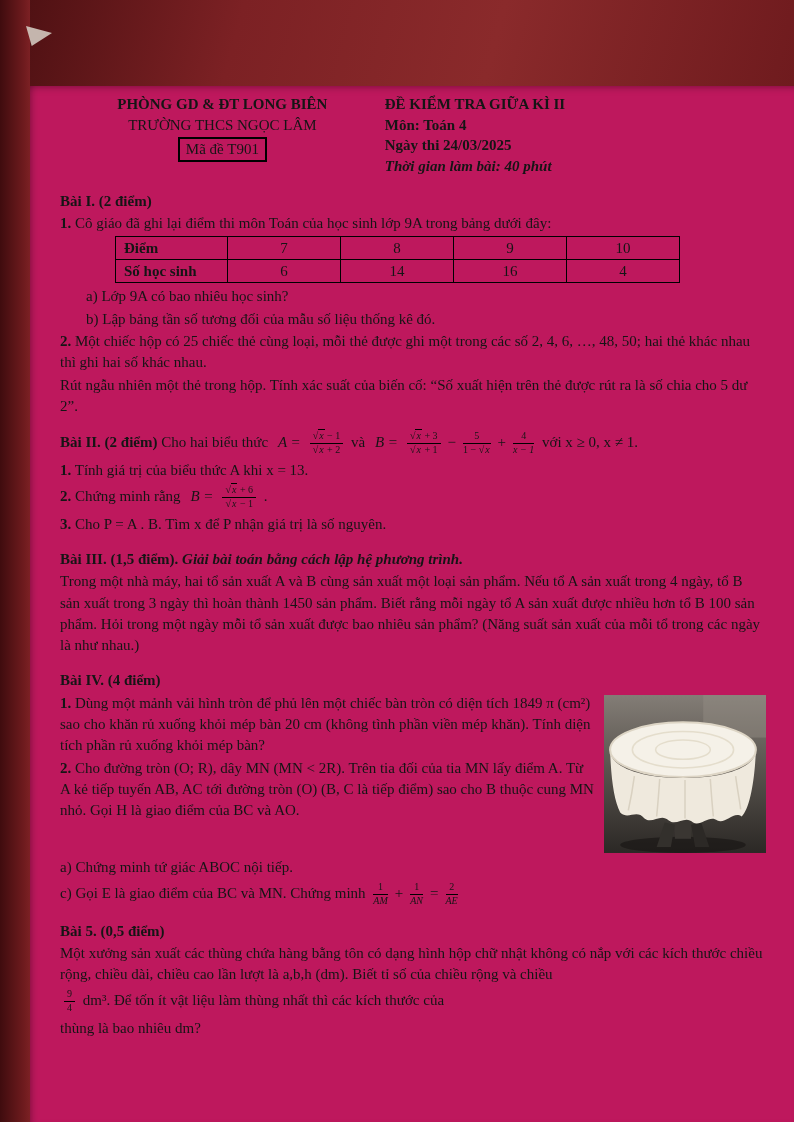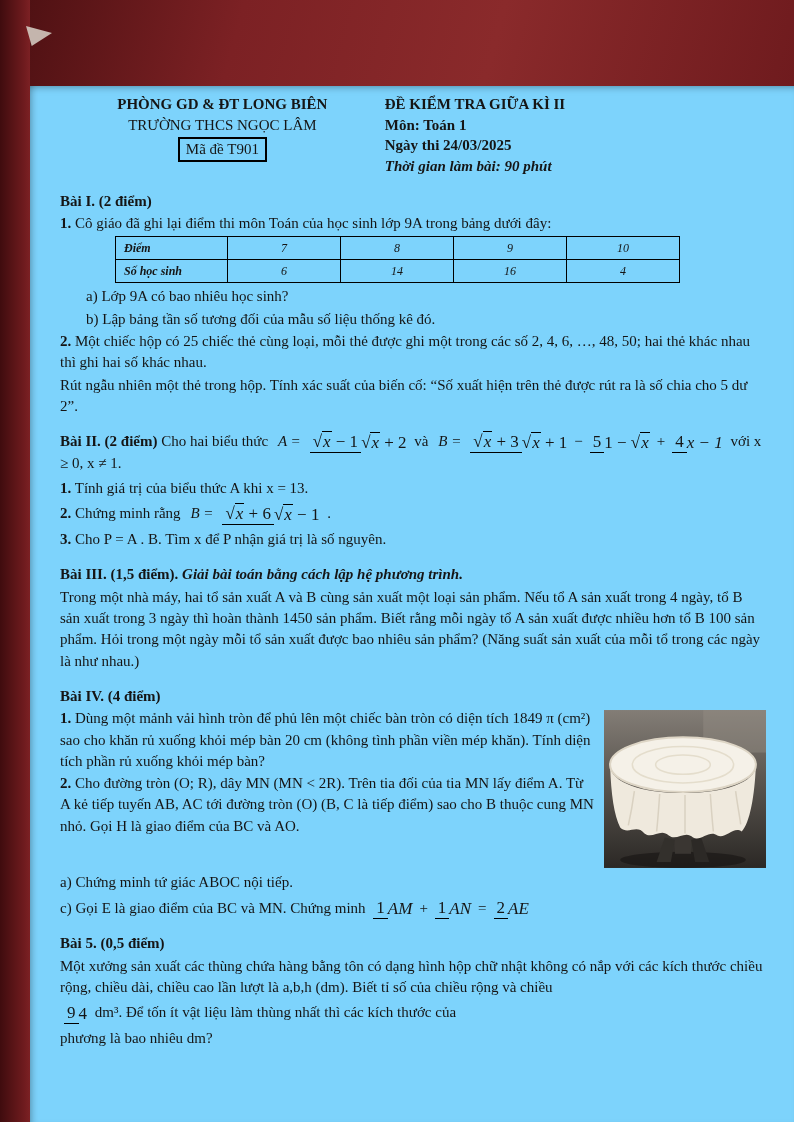--- a/index.html
+++ b/index.html
@@ -18,48 +18,48 @@
     position: absolute; left: 0; top: 0; width: 30px; height: 1122px;
     background: linear-gradient(90deg, #3f0c0e 0%, #6f1b1e 80%, #7c2124 100%);
   }
   .tear {
     position: absolute; left: 26px; top: 26px; width: 26px; height: 20px;
     background: #d8d2c8; clip-path: polygon(0 0, 100% 35%, 22% 100%);
     opacity: .85;
   }
   .page {
     position: absolute; left: 30px; top: 86px; width: 764px; height: 1036px;
-    background: #7dd3fc; padding: 8px 28px 10px 30px;
+    background: #be185d; padding: 8px 28px 10px 30px;
     font-size: 15px; line-height: 1.42;
     box-shadow: inset 7px 0 9px -7px rgba(0,0,0,.4), inset 0 7px 9px -7px rgba(0,0,0,.4);
   }
   p { margin: 0 0 1px 0; }
   .b { font-weight: bold; }
   .i { font-style: italic; }
   .mi { font-style: italic; margin: 0 5px 0 6px; }
   .hdr { display: flex; margin-bottom: 4px; }
   .hdr-left { width: 46%; text-align: center; }
   .hdr-right { width: 54%; text-align: left; }
   .hdr p { margin: 0; line-height: 1.38; }
   .code-box {
     display: inline-block; border: 2px solid #000; padding: 0 6px;
     font-weight: normal; margin-top: 2px;
   }
   .score-table { border-collapse: collapse; margin: 2px 0 3px 55px; }
   .score-table td {
-    border: 1px solid #000; height: 23px; padding: 0 8px; font-size: 12px; font-style: italic;
+    border: 1px solid #000; height: 23px; padding: 0 8px; font-size: 15px;
   }
   .score-table td.lab { width: 112px; font-weight: bold; }
   .score-table td.val { width: 113px; text-align: center; }
   .sub { margin-left: 26px; }
   .sec { margin-top: 14px; }
   .mline { margin: 4px 0; }
   .frac {
-    display: inline-flex; vertical-align: middle;
-    text-align: center; line-height: 1.08; margin: 0 4px; font-size: 17px; justify-content: center;
+    display: inline-flex; flex-direction: column; vertical-align: middle;
+    text-align: center; line-height: 1.08; margin: 0 4px; font-size: 10px; justify-content: center;
   }
   .frac .num { display: block; border-bottom: 1px solid #000; padding: 0 3px 1px 3px; }
   .frac .den { display: block; padding-top: 1px; }
   .rad { border-top: 1px solid #000; padding: 0 1px; }
   .op { margin: 0 3px; }
   .photo {
     float: right; width: 162px; height: 158px; margin: 2px 0 4px 10px;
   }
   .photo svg { display: block; width: 100%; height: 100%; }
   .clear-r { clear: right; }
@@ -74,23 +74,23 @@
 <div class="page">
 
   <div class="hdr">
     <div class="hdr-left">
       <p class="b">PHÒNG GD &amp; ĐT LONG BIÊN</p>
       <p>TRƯỜNG THCS NGỌC LÂM</p>
       <p><span class="code-box">Mã đề T901</span></p>
     </div>
     <div class="hdr-right">
       <p class="b">ĐỀ KIỂM TRA GIỮA KÌ II</p>
-      <p class="b">Môn: Toán 1</p>
+      <p class="b">Môn: Toán 4</p>
       <p class="b">Ngày thi 24/03/2025</p>
-      <p class="b i">Thời gian làm bài: 90 phút</p>
+      <p class="b i">Thời gian làm bài: 40 phút</p>
     </div>
   </div>
 
   <div class="sec">
     <p><span class="b">Bài I. (2 điểm)</span></p>
     <p><span class="b">1.</span><span> Cô giáo đã ghi lại điểm thi môn Toán của học sinh lớp 9A trong bảng dưới đây:</span></p>
     <table class="score-table">
       <tbody>
           <tr>
         <td class="lab">Điểm</td>
@@ -201,16 +201,16 @@
 
   <div class="sec">
     <p><span class="b">Bài 5. (0,5 điểm)</span></p>
     <p>Một xưởng sản xuất các thùng chứa hàng bằng tôn có dạng hình hộp chữ nhật không có nắp với các kích thước chiều rộng, chiều dài, chiều cao lần lượt là  a,b,h  (dm). Biết tỉ số của chiều rộng và chiều</p>
     <p class="mline">
       <span class="frac">
           <span class="num">9</span>
           <span class="den">4</span>
         </span><span> dm³. Để tốn ít vật liệu làm thùng nhất thì các kích thước của</span>
     </p>
-    <p>phương là bao nhiêu dm?</p>
+    <p>thùng là bao nhiêu dm?</p>
   </div>
 
 </div>
 
 </body></html>

